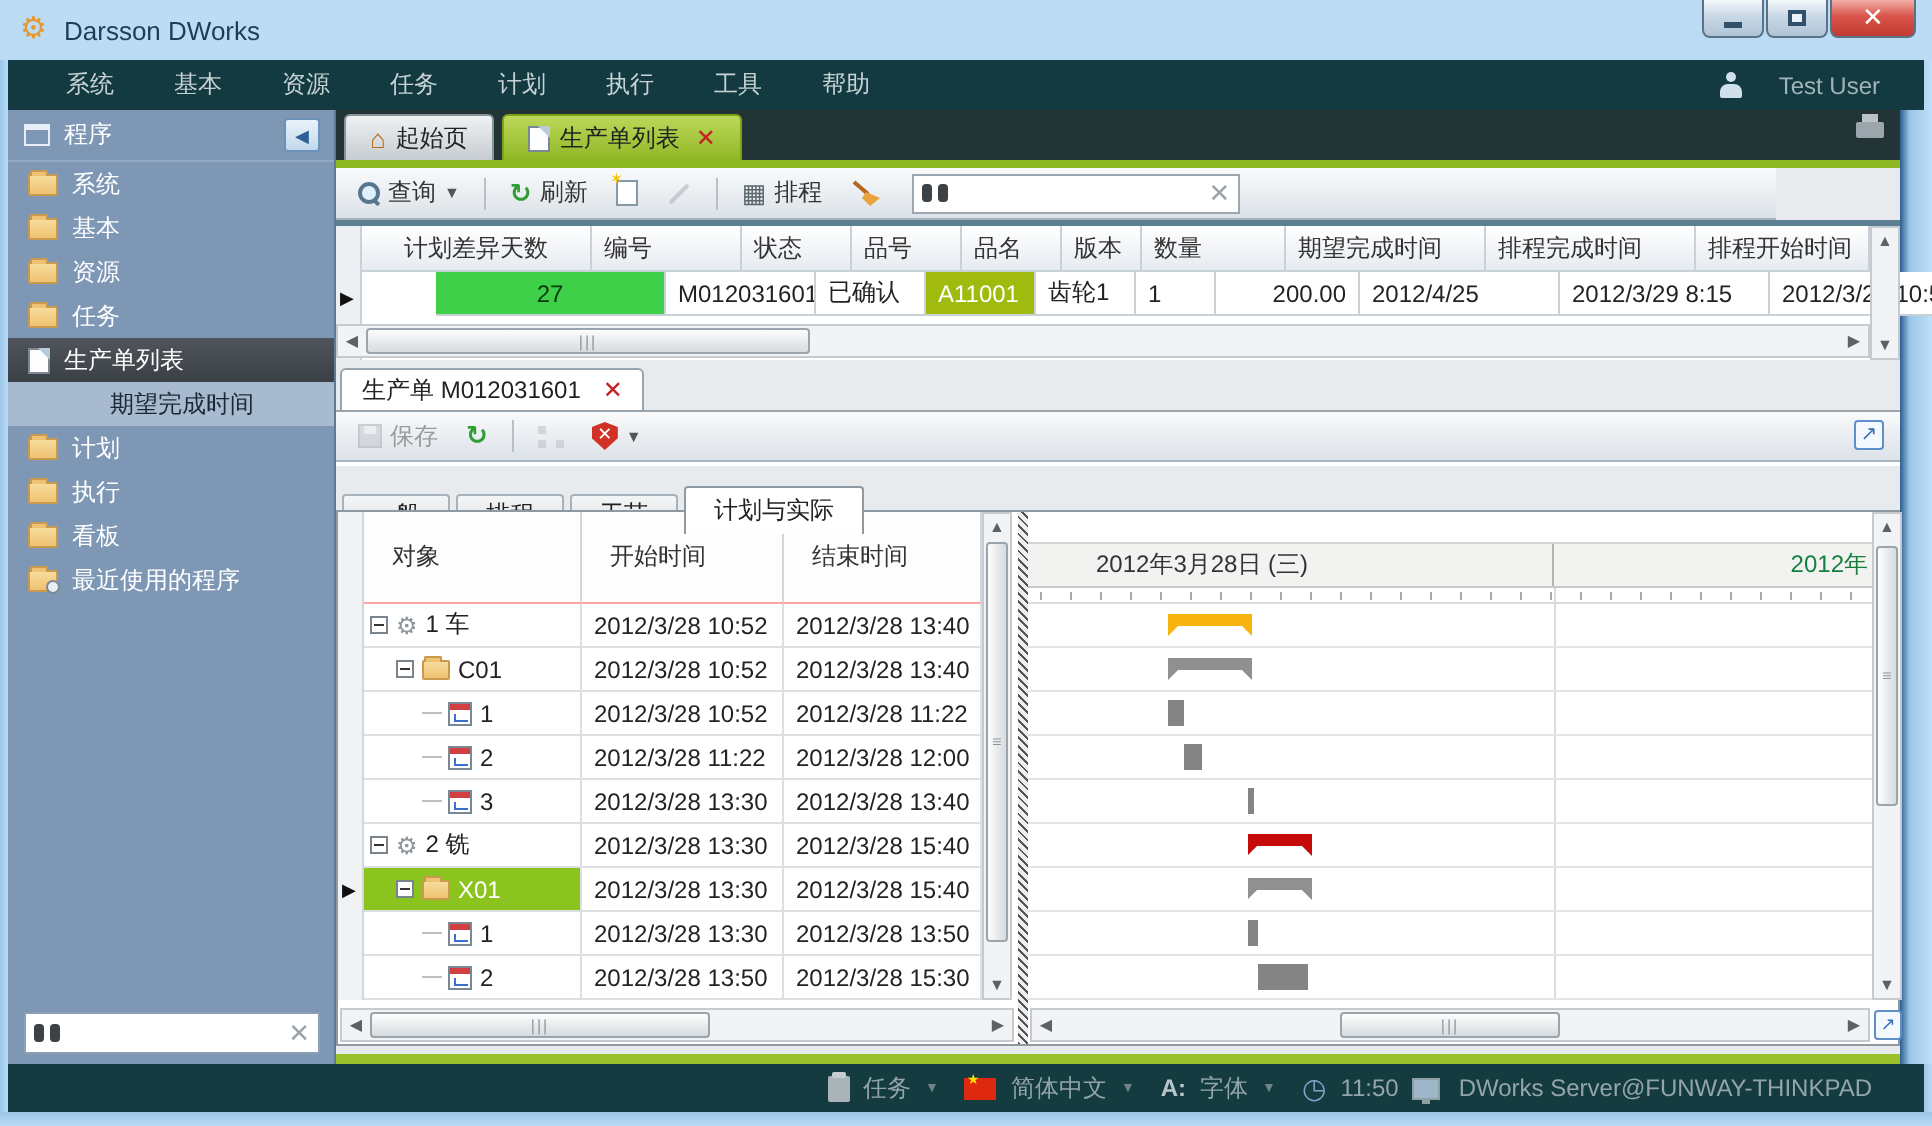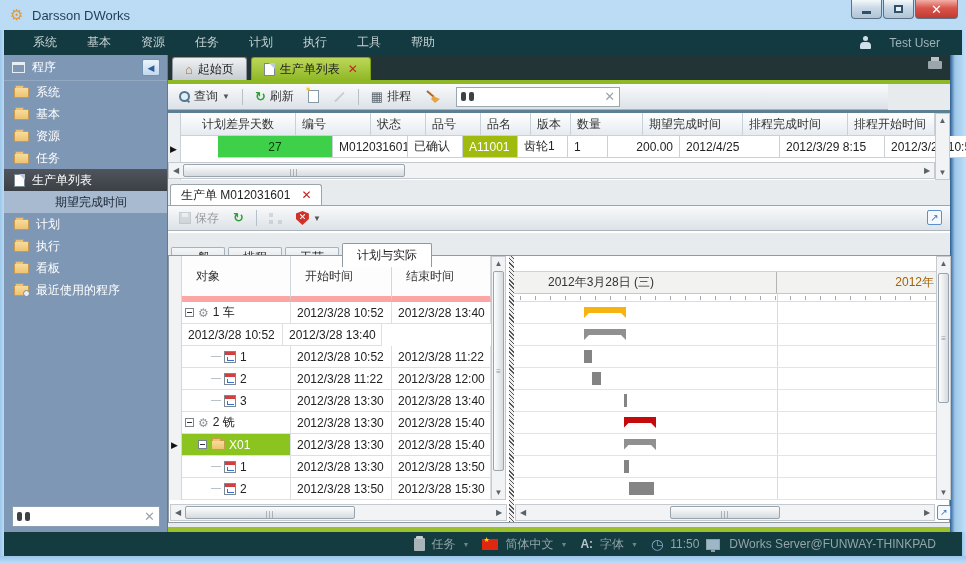--- a/index.html
+++ b/index.html
@@ -121,21 +121,21 @@
 
   .innertabs { position:absolute; left:0; top:176px; width:782px; height:36px; display:flex; align-items:flex-end; }
   .itab { height:20px; padding:0 14px; display:flex; align-items:center; background:linear-gradient(#f4f5f6,#d9dee3); border:1px solid #a8b2ba; border-bottom:none; border-radius:2px 2px 0 0; margin-left:3px; }
   .itab.active { height:24px; background:#fff; border-color:#8f99a1; z-index:2; }
 
   
   .innerpanel { position:absolute; left:0; top:200px; width:782px; height:268px; background:#fff; border:1px solid #8f99a1; }
   .tree-marker-col { position:absolute; left:0; top:0; width:13px; height:244px; background:#f0f2f4; border-right:1px solid #d2d7db; }
   .tree-marker { position:absolute; left:2px; font-size:9px; color:#111; height:22px; line-height:22px; }
   .tree-header { position:absolute; left:13px; top:0; height:46px; display:flex; background:#fdfdfd; }
-  .th-cell { border-right:1px solid #d2d7db; border-bottom:6px solid #fca5a5; display:flex; align-items:center; padding-left:14px; color:#333; }
+  .th-cell { border-right:1px solid #d2d7db; border-bottom:1px solid #fca5a5; display:flex; align-items:center; padding-left:14px; color:#333; }
   .trow { position:absolute; left:13px; height:22px; display:flex; }
   .tc { border-right:1px solid #dce0e3; border-bottom:1px solid #dce0e3; display:flex; align-items:center; overflow:hidden; white-space:nowrap; }
   .tc.obj { width:109px; } .tc.time { width:101px; padding-left:6px; } .tc.end { width:99px; padding-left:6px;text-align:right; }
   .tc.obj.sel { background:#8cc41f; color:#fff; }
   .ind { flex:none; height:1px; }
   .expander { width:9px; height:9px; border:1px solid #7a848c; background:#fff; position:relative; flex:none; margin-right:4px; }
   .expander::after { content:""; position:absolute; left:1px; right:1px; top:3px; height:1px; background:#333; }
   .connector { width:10px; height:1px; border-bottom:1px solid #b9c2c9; flex:none; margin-right:3px; }
   .gear-glyph { color:#8d959b; font-size:12px; line-height:12px; margin-right:4px; flex:none; }
   .folder-icon.small { width:14px; height:10px; margin-right:4px; }
@@ -144,21 +144,21 @@
   .cal-icon::after { content:""; position:absolute; left:2px; top:5px; width:6px; height:3px; border:1px solid #3a6fd0; border-top:none; border-right:none; }
   .tree-vscroll { left:322px; top:0; height:244px; }
   .tree-hscroll { left:1px; top:248px; width:337px; }
   .splitter { position:absolute; left:340px; top:0; width:5px; height:266px; background:repeating-linear-gradient(45deg,#555 0 1px,#eee 1px 3px); }
 
   
   .gantt { position:absolute; left:345px; top:0; width:422px; height:244px; overflow:hidden; background:#fff; }
   .g-blank { position:absolute; left:0; top:0; width:422px; height:16px; border-bottom:1px solid #cfd3d6; }
   .g-datehdr { position:absolute; left:0; top:16px; width:422px; height:22px; background:#f2f2f0; border-bottom:1px solid #c8c8c4; display:flex; }
   .g-date1 { width:263px; border-right:1px solid #b5b5b0; display:flex; align-items:center; padding-left:34px; color:#333; }
-  .g-date2 { flex:1; display:flex; align-items:center; justify-content:flex-end; padding-right:2px; color:#a16207; }
+  .g-date2 { flex:1; display:flex; align-items:center; justify-content:flex-end; padding-right:2px; color:#15803d; }
   .g-ruler { position:absolute; left:0; top:38px; width:422px; height:8px; border-bottom:1px solid #d8dcdf; }
   .tick { position:absolute; bottom:1px; width:1px; height:4px; background:#a5aab0; }
   .grow { position:absolute; left:0; width:422px; height:22px; border-bottom:1px solid #e2e5e8; }
   .g-daydiv { position:absolute; left:263px; top:38px; width:1px; height:206px; background:#d8dcdf; }
   .bar { position:absolute; }
   .bar.summary { height:11px; clip-path:polygon(0 0,100% 0,100% 100%,calc(100% - 5px) 55%,5px 55%,0 100%); }
   .bar.task { height:13px; }
   .gantt-vscroll { left:767px; top:0; height:244px; }
   .gantt-hscroll { left:346px; top:248px; width:420px; }
   .corner-expand { position:absolute; left:768px; top:249px; width:14px; height:15px; border:1px solid #5f8fc8; border-radius:2px; color:#3a6fb5; font-size:9px; text-align:center; line-height:13px; background:#f4f9ff; }
@@ -419,20 +419,26 @@
             <div class="tc obj">
               <span class="ind" style="width: 3px;"></span>
               <span class="expander"></span>
               <span class="gear-glyph">⚙</span>
               <span class="tlabel">1 车</span>
             </div>
             <div class="tc time">2012/3/28 10:52</div>
             <div class="tc end">2012/3/28 13:40</div>
           </div>
           <div class="trow" style="top: 68px;">
+            <div class="tc obj">
+              <span class="ind" style="width: 16px;"></span>
+              <span class="expander"></span>
+              <span class="folder-icon small"></span>
+              <span class="tlabel">C01</span>
+            </div>
             <div class="tc time">2012/3/28 10:52</div>
             <div class="tc end">2012/3/28 13:40</div>
           </div>
           <div class="trow" style="top: 90px;">
             <div class="tc obj">
               <span class="ind" style="width: 29px;"></span>
               <span class="connector"></span>
               <span class="cal-icon"></span>
               <span class="tlabel">1</span>
             </div>

